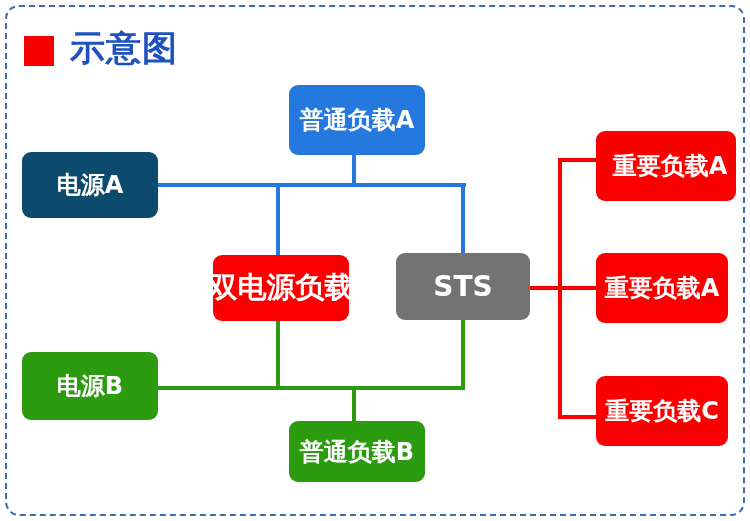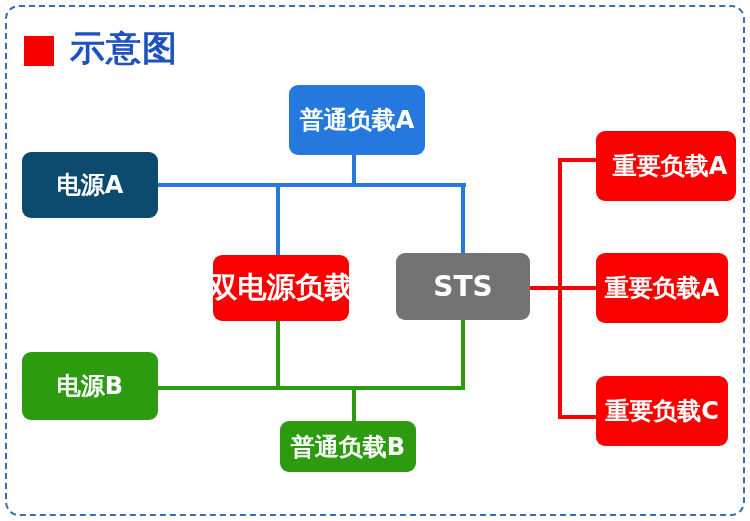--- a/index.html
+++ b/index.html
@@ -50,21 +50,21 @@
     z-index: 2;
   }
   .ln { position: absolute; z-index: 1; }
 
   
   #n-normal-a { left: 289px; top:  85px; width: 136px; height: 70px; }
   #n-power-a  { left:  22px; top: 152px; width: 136px; height: 66px; }
   #n-dual     { left: 213px; top: 255px; width: 136px; height: 66px; font-size: 29px; }
   #n-sts      { left: 396px; top: 253px; width: 134px; height: 67px; font-size: 28px; }
   #n-power-b  { left:  22px; top: 352px; width: 136px; height: 68px; }
-  #n-normal-b { left: 280px; top: 421px; width: 136px; height: 51px; }
+  #n-normal-b { left: 289px; top: 421px; width: 136px; height: 61px; }
   #n-imp-a    { left: 596px; top: 131px; width: 132px; height: 70px; }
   #n-imp-b    { left: 596px; top: 253px; width: 132px; height: 70px; }
   #n-imp-c    { left: 596px; top: 376px; width: 132px; height: 70px; }
 
   
   #l-blue-h   { left: 156px; top: 183px; width: 310px; height: 4px; }
   #l-blue-v1  { left: 352px; top: 150px; width: 4px;  height: 37px; }
   #l-blue-v2  { left: 276px; top: 183px; width: 4px;  height: 74px; }
   #l-blue-v3  { left: 461px; top: 183px; width: 4px;  height: 74px; }
 

